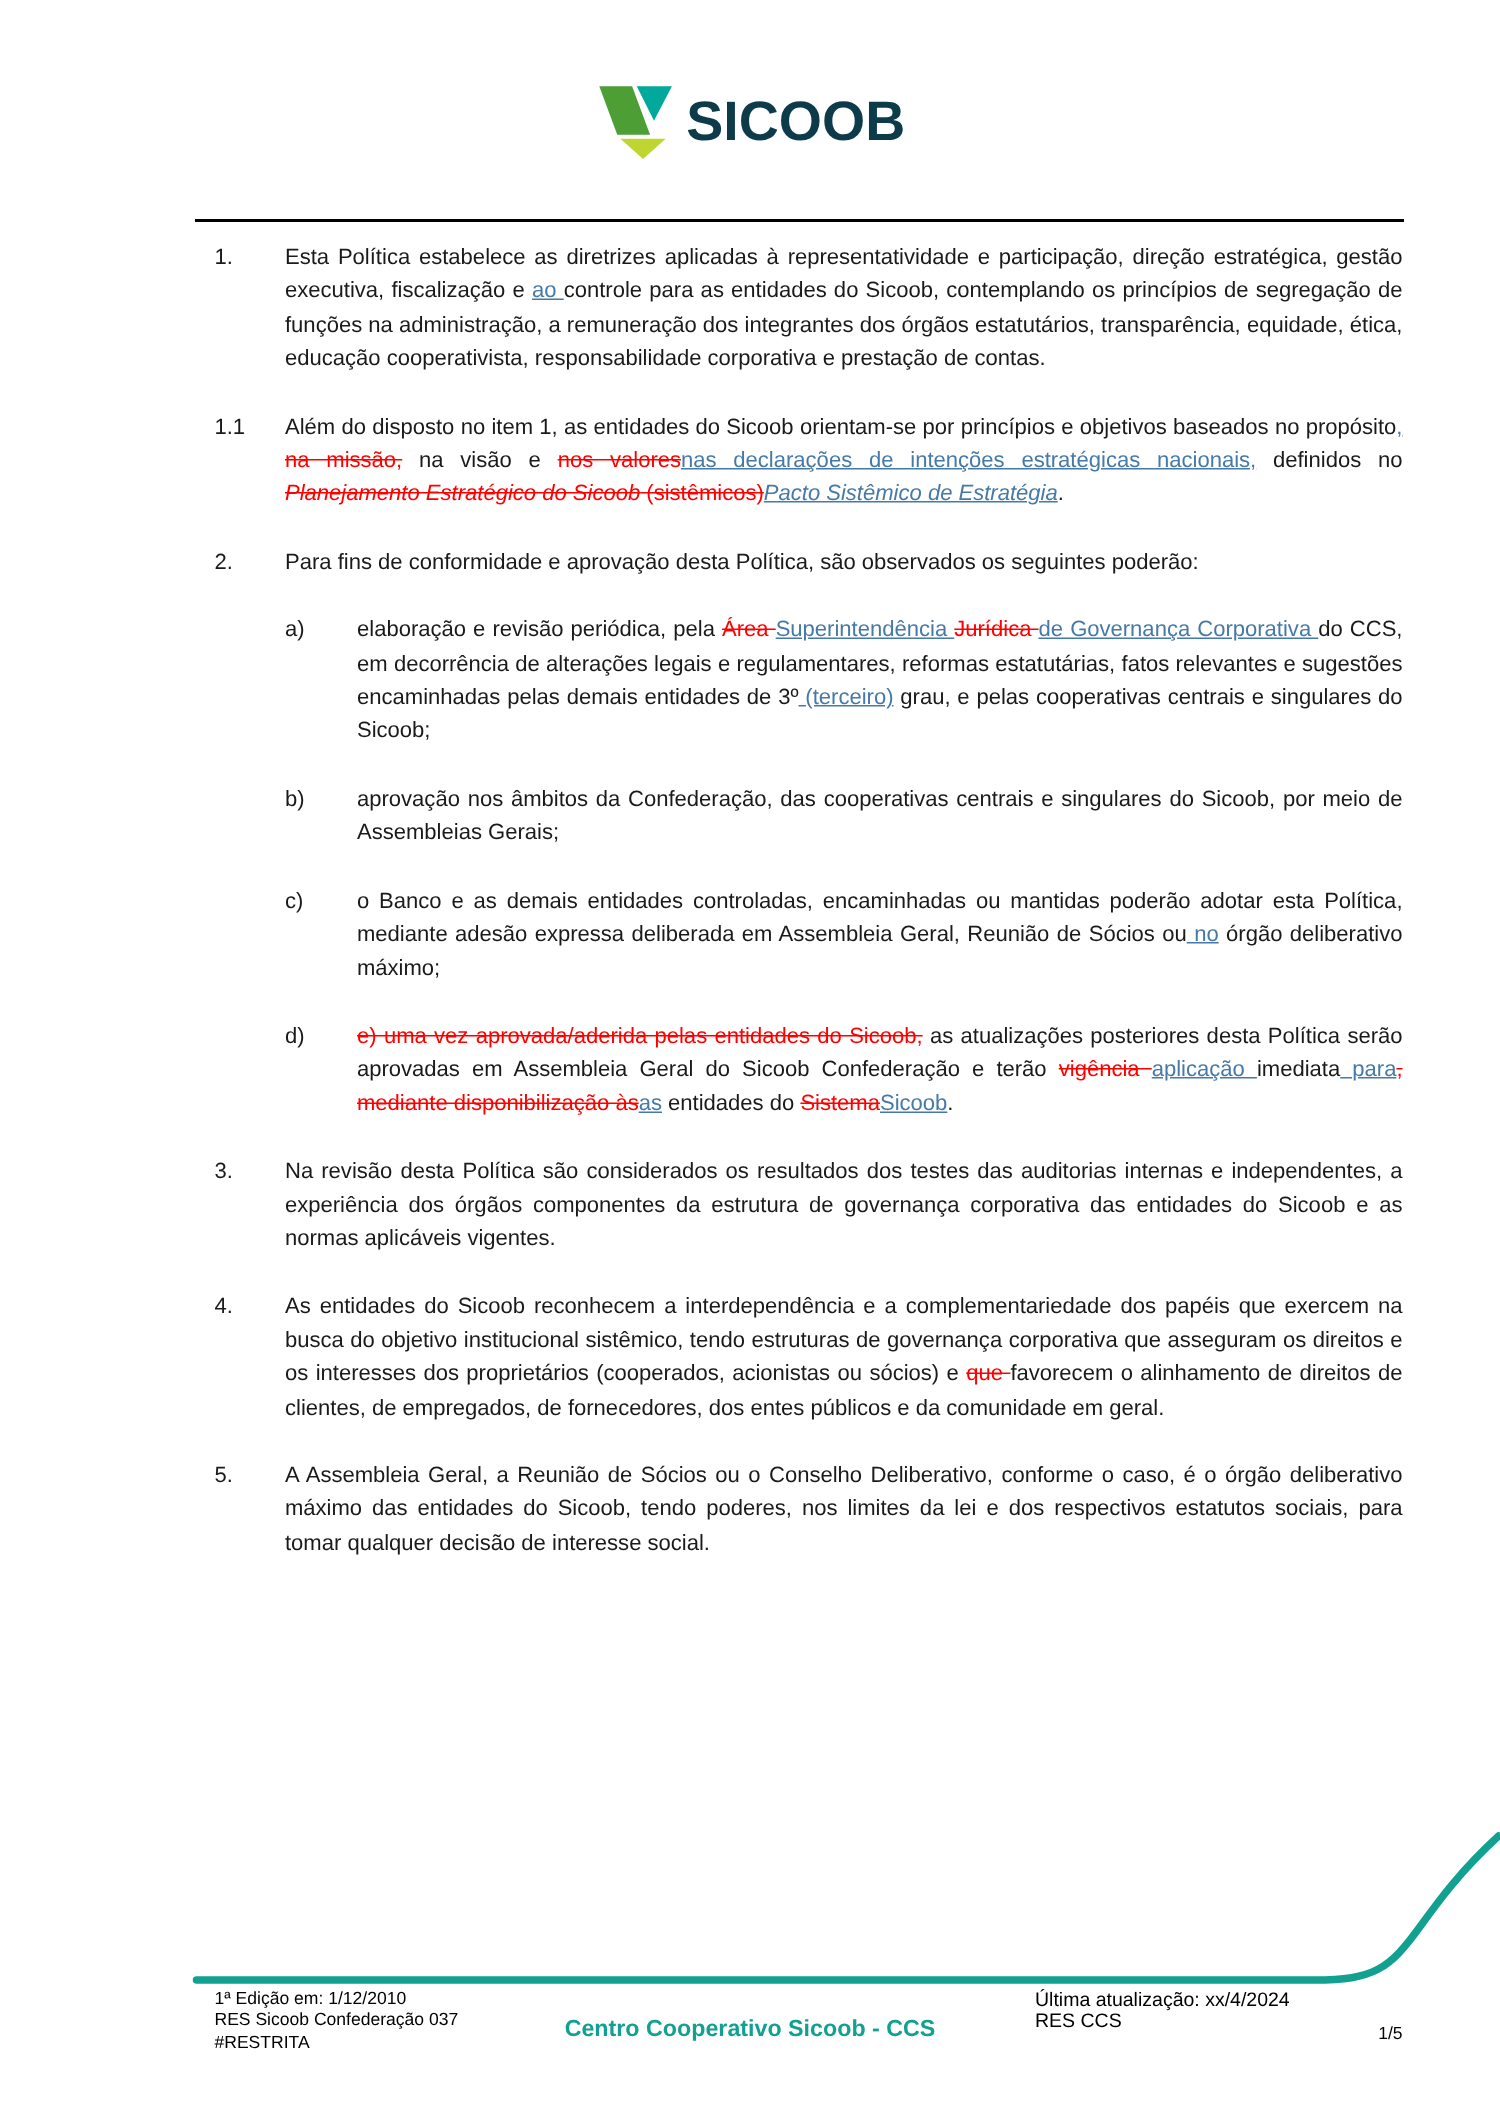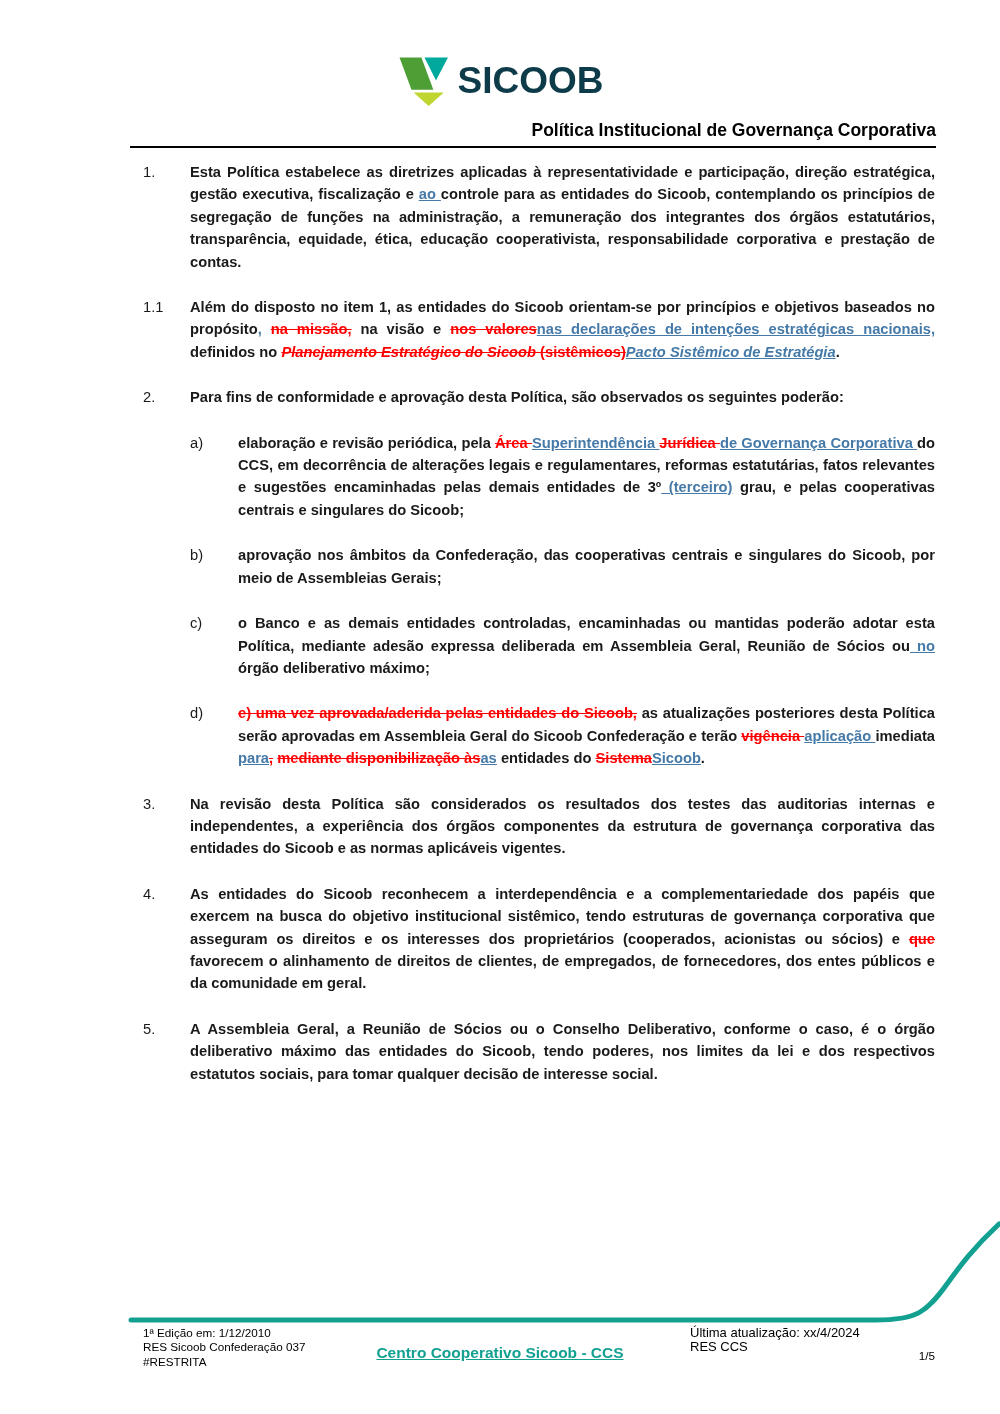--- a/index.html
+++ b/index.html
@@ -47,60 +47,59 @@
     font-size:14.7px;line-height:22.4px;
   }
   .para{
     display:grid;
     grid-template-columns:47px 1fr;
     margin-bottom:23px;
   }
   .para.indent-1{margin-left:47px;grid-template-columns:48px 1fr;}
   .para.indent-2{display:block;margin-left:95px;}
   .para-label{text-align:left;}
-  .para-text{text-align:justify;font-weight:bold;}
+  .para-text{text-align:justify;}
   .run-del{color:var(--del);text-decoration:line-through;}
   .run-del-i{color:var(--del);text-decoration:line-through;font-style:italic;}
   .run-ins{color:var(--ins);text-decoration:underline;}
   .run-ins-i{color:var(--ins);text-decoration:underline;font-style:italic;}
   
   .swoosh{position:absolute;left:0;top:0;pointer-events:none;}
   .footer-left{
     position:absolute;left:143px;top:1326px;
     font-size:11.7px;line-height:14.4px;color:#000;
   }
   .footer-right{
     position:absolute;left:690px;top:1326px;
     font-size:13px;line-height:14.4px;color:#000;
   }
   .footer-center{
     position:absolute;left:0;right:0;top:1344px;
     text-align:center;
-    font-size:15.5px;font-weight:700;color:var(--footer-teal);text-decoration:underline;
+    font-size:15.5px;font-weight:700;color:var(--footer-teal);
   }
   .page-number{
     position:absolute;right:65px;top:1349px;
     font-size:11.7px;color:#000;
   }
 </style>
 </head>
 <body>
 
 <div class="page">
 
   <div class="logo">
     <svg width="54" height="50" viewBox="0 0 100 96" aria-hidden="true">
       <polygon points="3,3 45,3 68,65 26,65" fill="#4d9f35"></polygon>
       <polygon points="51,3 96,3 73,47" fill="#00a99b"></polygon>
       <polygon points="30,70 88,70 59,96" fill="#bed62f"></polygon>
     </svg>
     <span class="wordmark">SICOOB</span>
   </div>
 
-  <div class="doc-title">Política Institucional de Governança Corporativa</div>
   <div class="title-rule"></div>
 
   <main class="content">
     <div class="para indent-0">
       <span class="para-label">1.</span>
       <span class="para-text"><span>Esta Política estabelece as diretrizes aplicadas à representatividade e participação, direção estratégica, gestão executiva, fiscalização e </span><span class="run-ins">ao </span><span>controle para as entidades do Sicoob, contemplando os princípios de segregação de funções na administração, a remuneração dos integrantes dos órgãos estatutários, transparência, equidade, ética, educação cooperativista, responsabilidade corporativa e prestação de contas.</span></span>
     </div>
 
     <div class="para indent-0">
       <span class="para-label">1.1</span>

